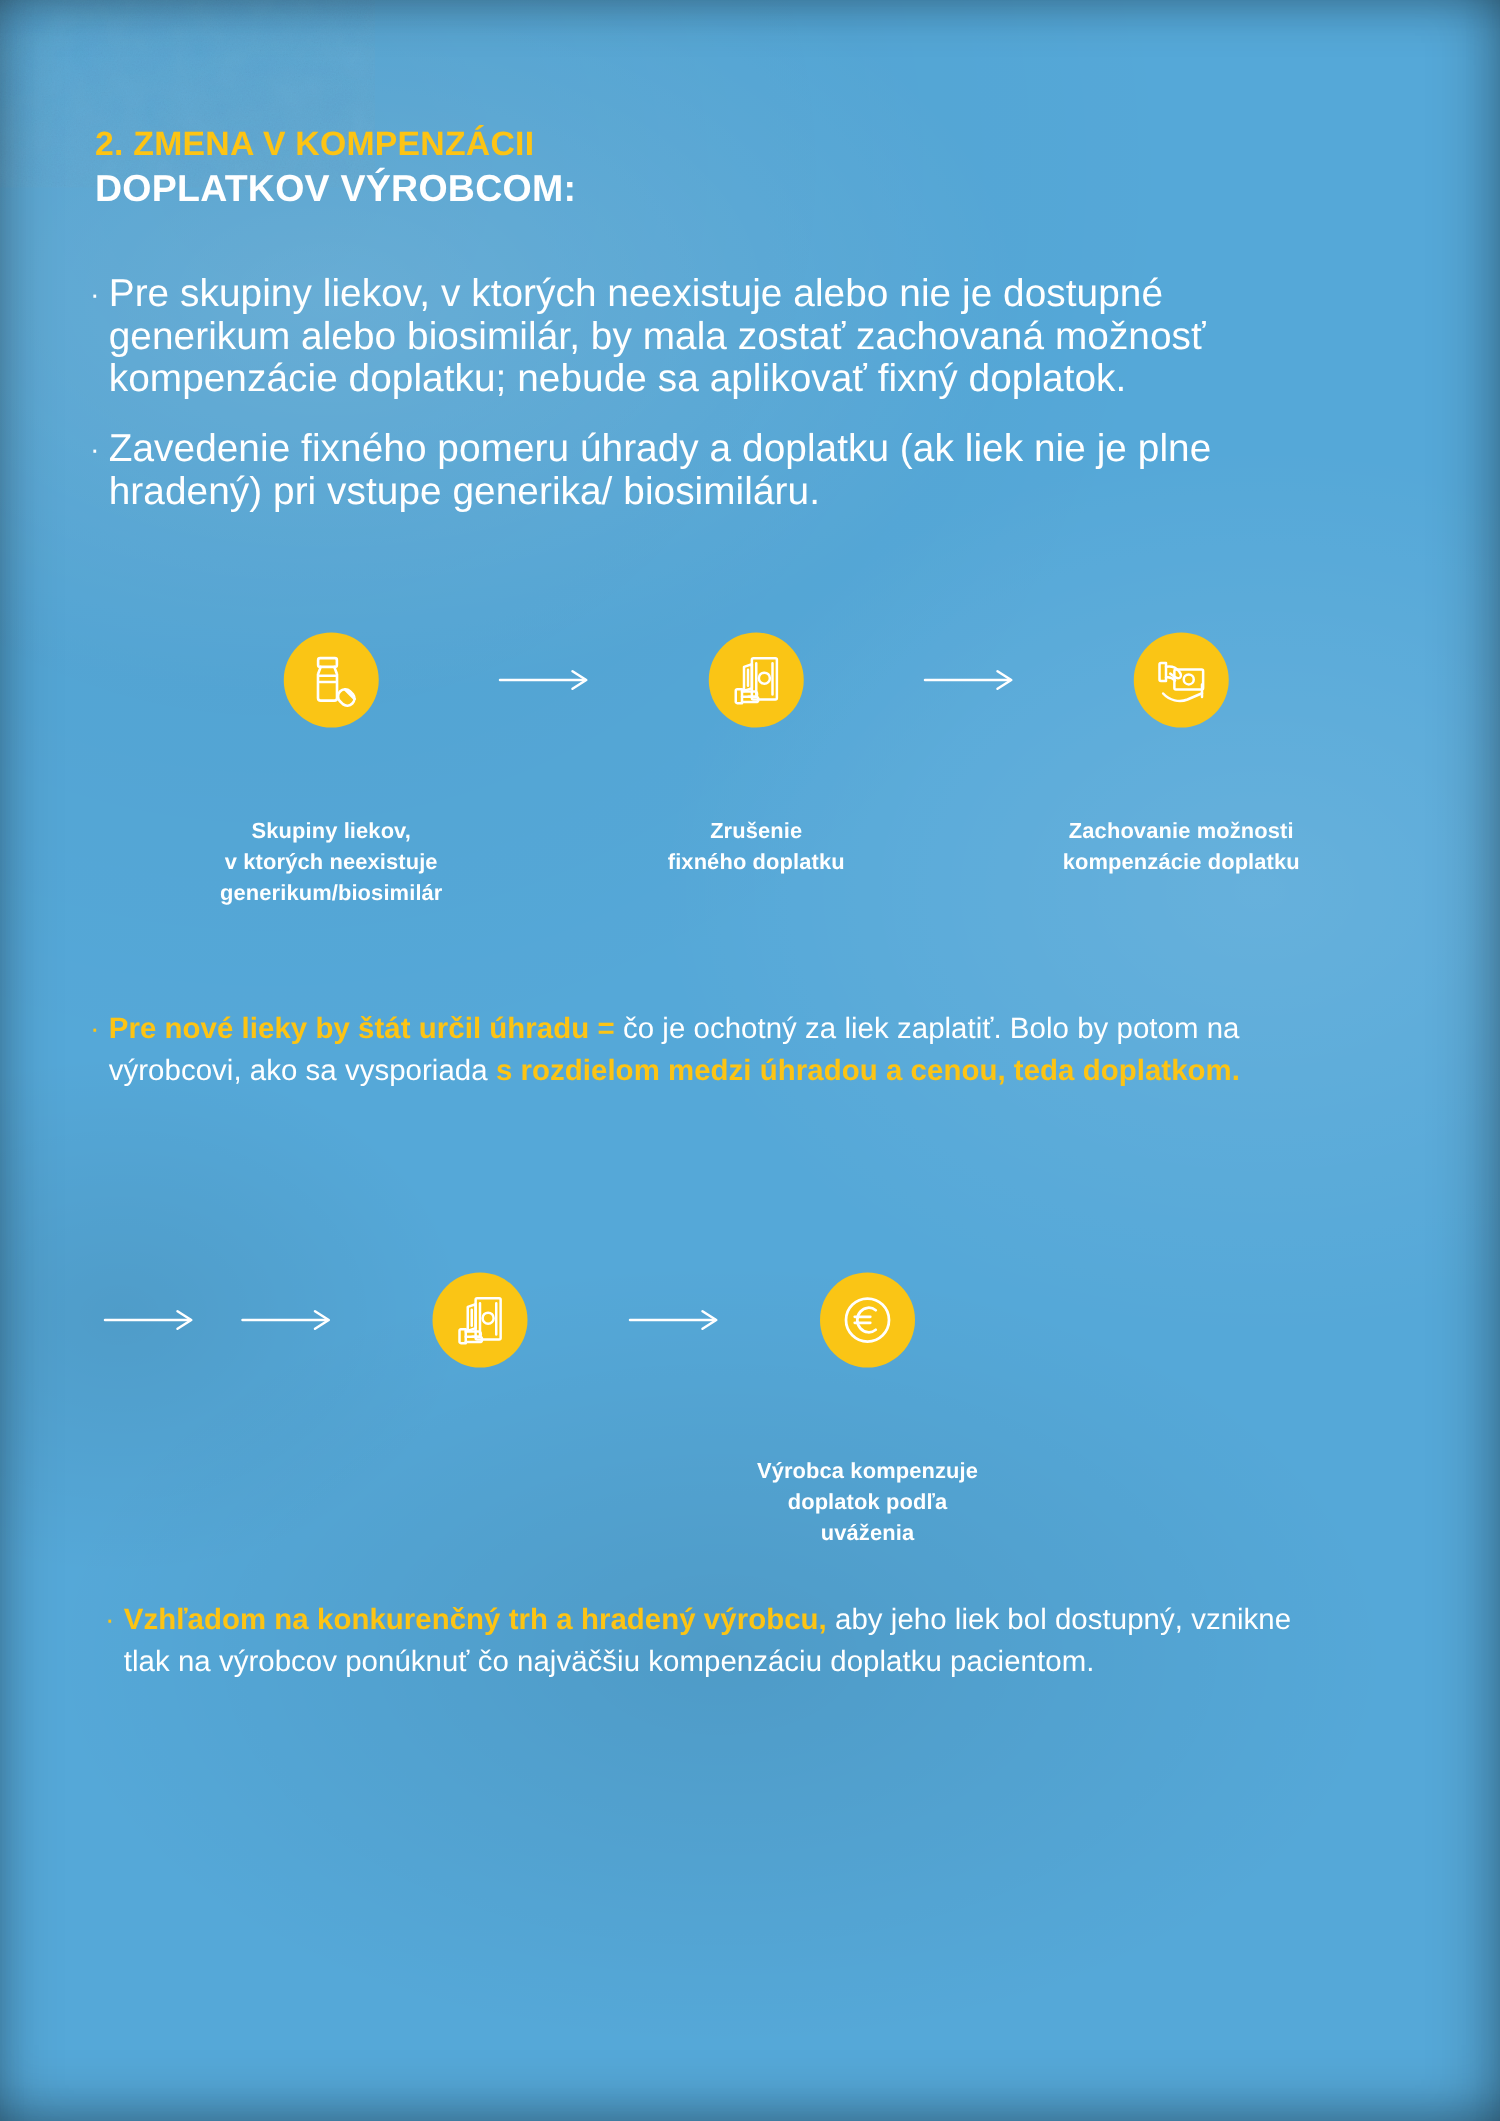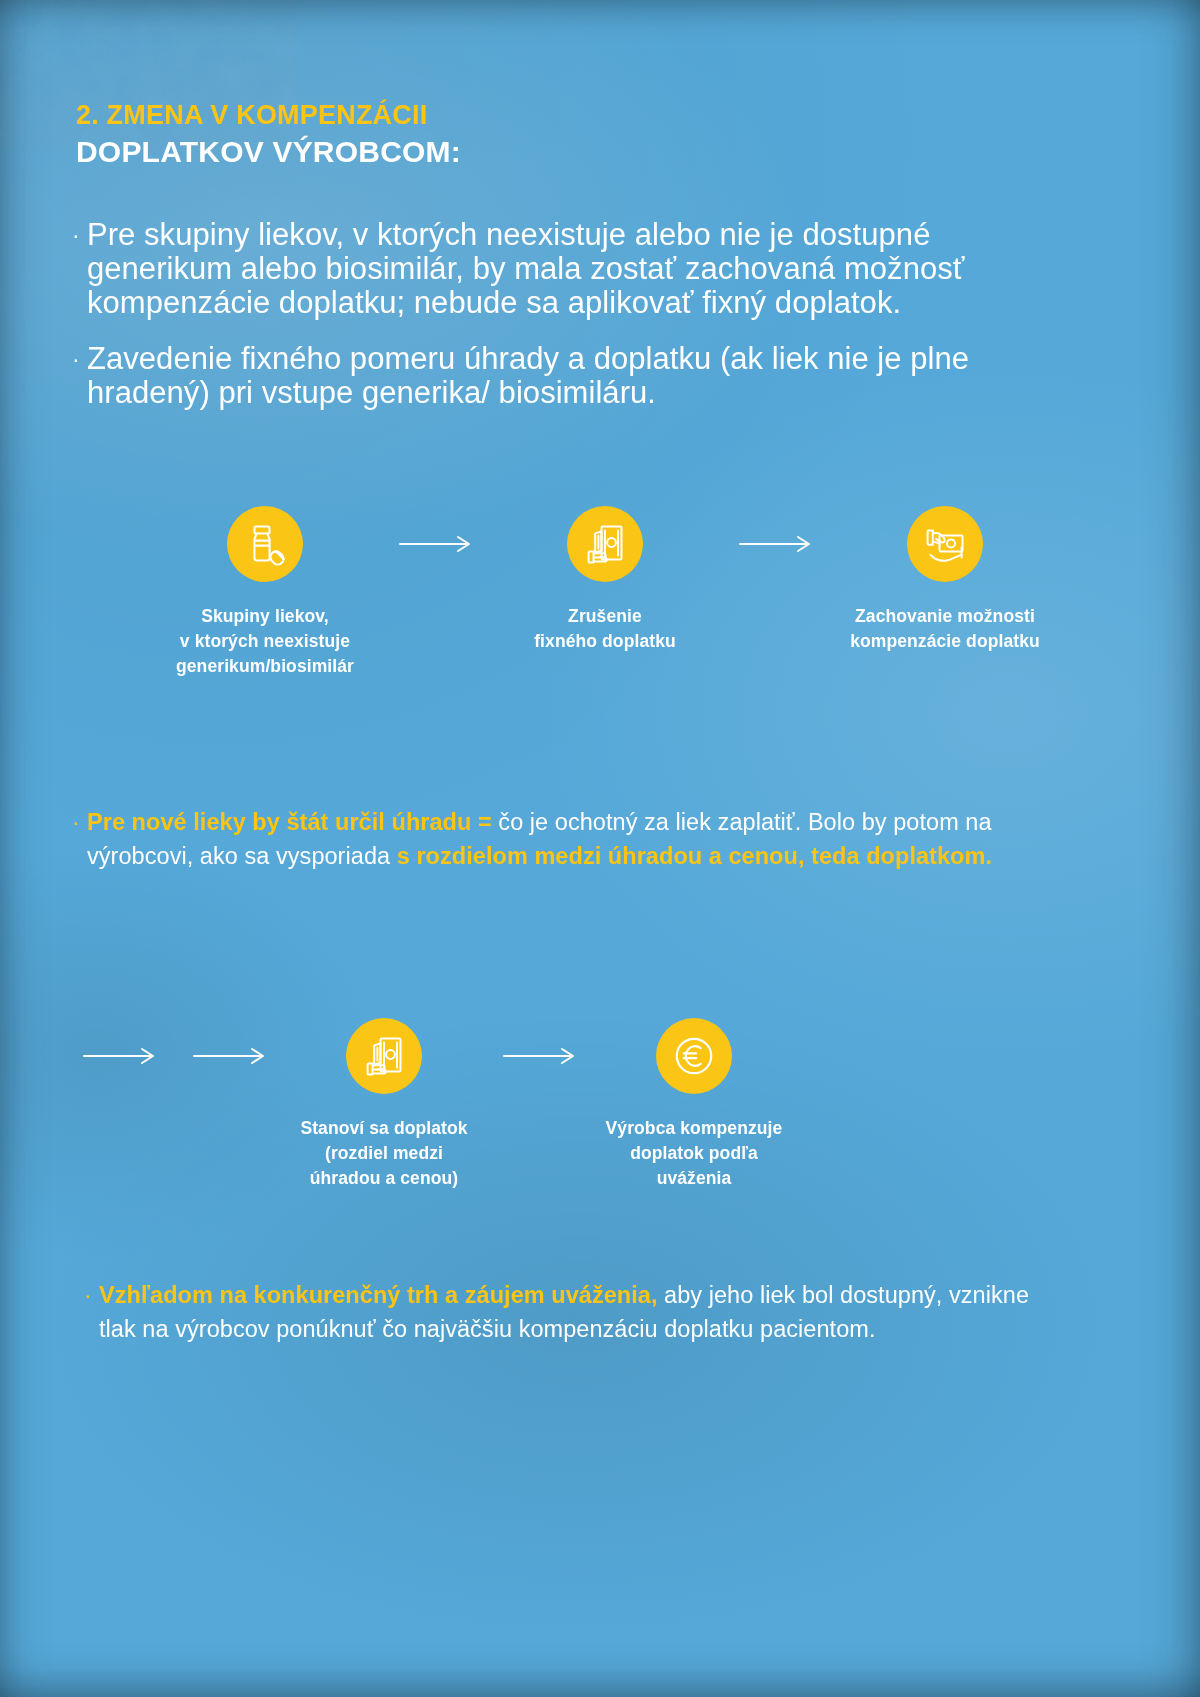--- a/index.html
+++ b/index.html
@@ -79,21 +79,21 @@
   .btxt b{color:#fdc414;font-weight:bold;}
 
   
   .hl-para{position:absolute;left:72px;width:960px;}
   .hl-para .dot{color:#fdc414;font-size:23px;line-height:34px;width:15px;flex:0 0 15px;}
   .hl-para .btxt{color:#ffffff;font-size:23.5px;line-height:34px;}
   .hl-para .btxt b{color:#fdc414;font-weight:bold;}
 
   
   .flow{position:absolute;display:flex;align-items:flex-start;}
-  .step{display:flex;flex-direction:column;align-items:center;}
+  .step{display:flex;flex-direction:column;align-items:center;gap:48px;}
   .circle{
     width:76px;height:76px;border-radius:50%;
     background:#fac515;
     display:flex;align-items:center;justify-content:center;
     flex:0 0 76px;
   }
   .circle svg{display:block;}
   .steplabel{
     margin-top:22px;
     color:#ffffff;font-size:17.5px;font-weight:bold;
@@ -262,23 +262,20 @@
             <rect x="19.5" y="5.5" width="20" height="33" rx="1.2"></rect>
             <circle cx="29.5" cy="21.5" r="4.4"></circle>
             <path d="M23 9.5 L23 34.5 M36 9.5 L36 34.5"></path>
             <path d="M13.2 12.5 L19.5 10.4 L19.5 29.5 L13.2 31.8 Z"></path>
             <line x1="16.4" y1="14.8" x2="16.4" y2="27.5"></line>
             <path d="M6.6 31.5 L6.6 40.4 A1.1 1.1 0 0 0 7.7 41.5 L11.6 41.5 L11.6 30.4 L7.7 30.4 A1.1 1.1 0 0 0 6.6 31.5 Z"></path>
             <path d="M11.6 32.2 L21.6 32.2 A2.1 2.1 0 0 1 21.6 36.4 L16.8 36.4"></path>
             <path d="M11.6 36.4 L22.6 36.4 A2.1 2.1 0 0 1 22.6 40.6 L11.6 40.6"></path>
           </svg>
         </div>
-        <div class="steplabel">Stanoví sa doplatok
-(rozdiel medzi
-úhradou a cenou)</div>
       </div>
 
       <div class="arrow">
         <svg width="74" height="18" viewBox="0 0 74 18" fill="none" stroke="#ffffff" stroke-width="2" stroke-linecap="round" stroke-linejoin="round">
           <line x1="2" y1="9" x2="70" y2="9"></line>
           <polyline points="60,2 71,9 60,16"></polyline>
         </svg>
       </div>
 
       <div class="step">
@@ -294,19 +291,19 @@
 doplatok podľa
 uváženia</div>
       </div>
 
     </div>
 
     <div class="hl-para" id="hl2" style="top:1278px;left:84px;width:950px;">
       <div class="bullet" style="margin-bottom:0;">
         <span class="dot">·</span>
         <span class="btxt">
-          <b>Vzhľadom na konkurenčný trh a záujem uváženia,</b><span> aby jeho liek bol dostupný, vznikne tlak na výrobcov ponúknuť čo najväčšiu kompenzáciu doplatku pacientom.</span>
+          <b>Vzhľadom na konkurenčný trh a hradený výrobcu,</b><span> aby jeho liek bol dostupný, vznikne tlak na výrobcov ponúknuť čo najväčšiu kompenzáciu doplatku pacientom.</span>
         </span>
       </div>
     </div>
 
   </div>
 </div>
 
 </body></html>

